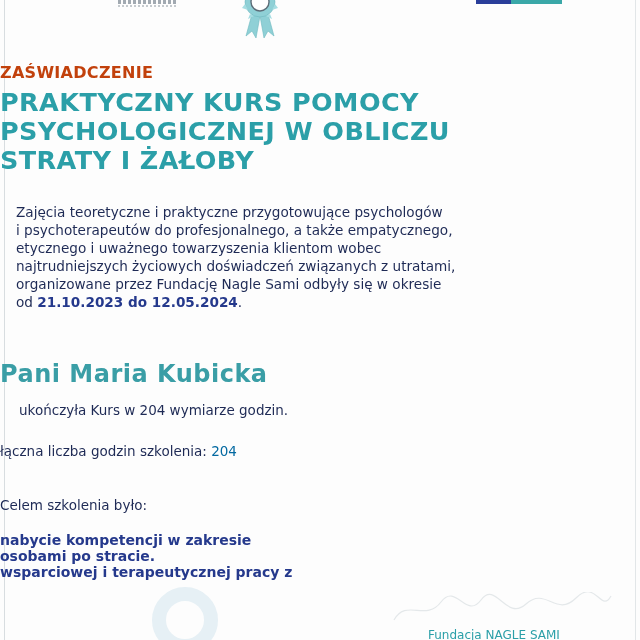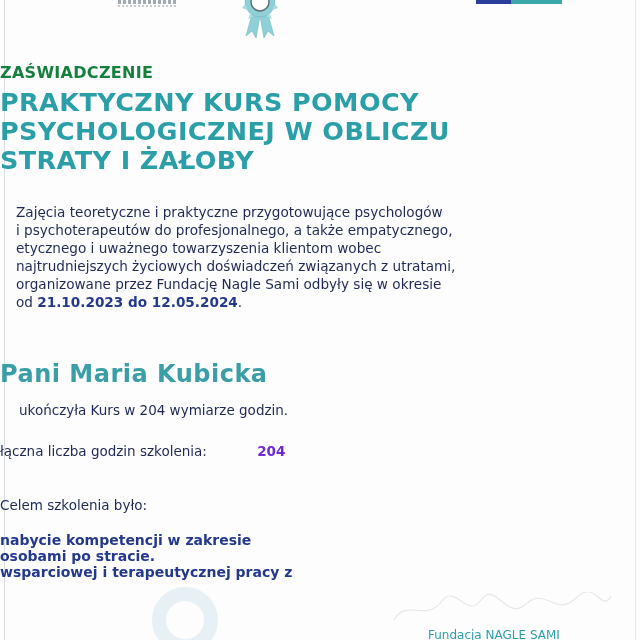--- a/index.html
+++ b/index.html
@@ -13,42 +13,42 @@
 
   .logo-left { position: absolute; left: 118px; top: 0; width: 58px; height: 4px; background: repeating-linear-gradient(90deg, #7a8590 0 3px, transparent 3px 5px); opacity: .7; }
   .logo-left-sub { position: absolute; left: 118px; top: 5px; width: 60px; height: 2px; background: repeating-linear-gradient(90deg, #c5cace 0 2px, transparent 2px 4px); }
 
   .rosette { position: absolute; left: 240px; top: -18px; width: 40px; height: 58px; }
   .partner-bar { position: absolute; left: 476px; top: 0; width: 86px; height: 4px; }
   .partner-bar .blue { position: absolute; left: 0; top: 0; width: 35px; height: 4px; background: #2a3e9a; }
   .partner-bar .teal { position: absolute; left: 35px; top: 0; width: 51px; height: 4px; background: #3aa8a8; }
   .heading {
     position: absolute; left: 0; width: 545px; top: 63px;
-    font-weight: bold; font-size: 16px; color: #15803d; letter-spacing: 0.3px;
+    font-weight: bold; font-size: 16px; color: #c2410c; letter-spacing: 0.3px;
   }
   .title {
     position: absolute; left: 0; width: 640px; top: 88px;
     font-weight: bold; font-size: 25.5px; line-height: 29px; color: #2b9fa8; letter-spacing: 0.4px;
   }
   .title div { white-space: nowrap; }
   .desc {
     position: absolute; left: 0; width: 640px; top: 203px;
     font-size: 13.6px; line-height: 18px; color: #1e2a55; padding-left: 16px;
   }
   .desc div { white-space: nowrap; }
   .desc b { font-weight: bold; color: #25398c; }
   .name {
     position: absolute; left: 0; width: 640px; top: 360px;
     font-weight: bold; font-size: 24px; color: #3a9ea6; letter-spacing: 0.5px;
   }
   .line {
     position: absolute; left: 0; width: 640px;
     font-size: 13.5px; color: #1e2a55;
   }
-  .line b { color: #6d28d9; font-weight: bold; margin-left: 46px; }
+  .line b { color: #0369a1; font-weight: normal; }
   .l1 { top: 402px; padding-left: 19px; }
   .l2 { top: 443px; }
   .l3 { top: 497px; }
   .goal {
     position: absolute; left: 0; width: 640px; top: 532px;
     font-weight: bold; font-size: 14px; line-height: 16px; color: #25398c;
   }
   .goal div { white-space: nowrap; }
   .footer-foundation {
     position: absolute; left: 428px; top: 628px; font-size: 12px; color: #2b9fa8; white-space: nowrap;

